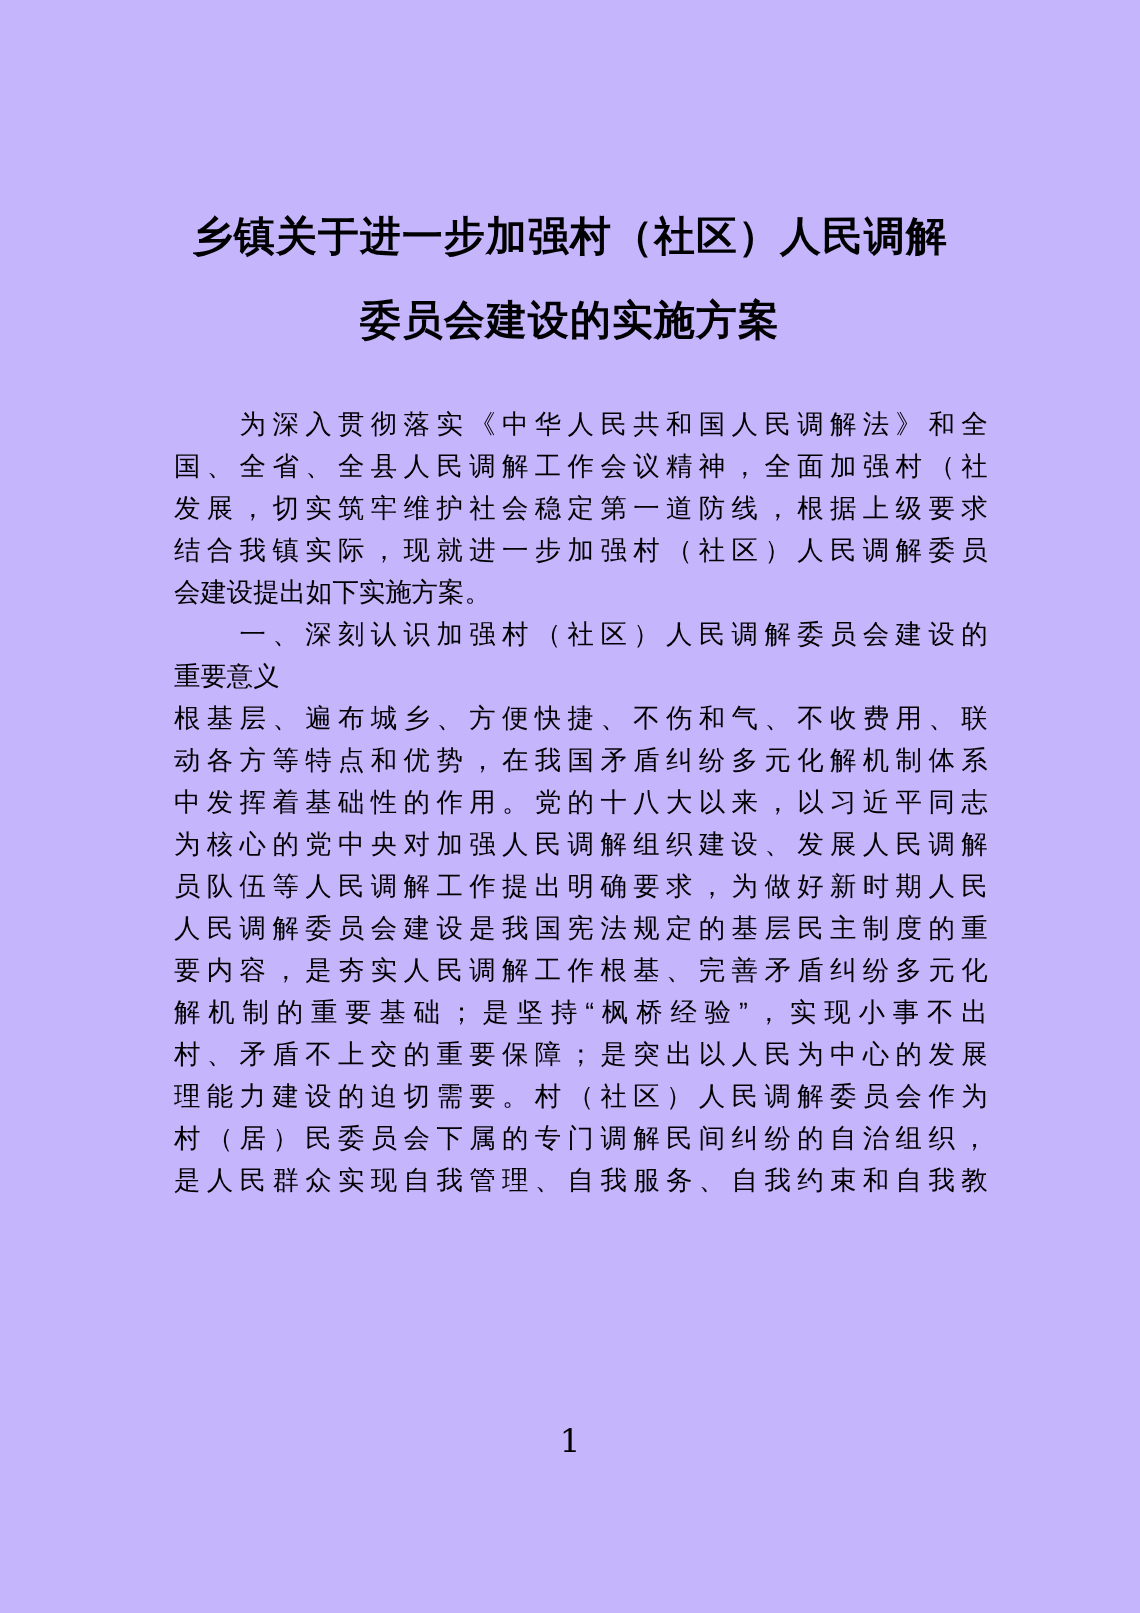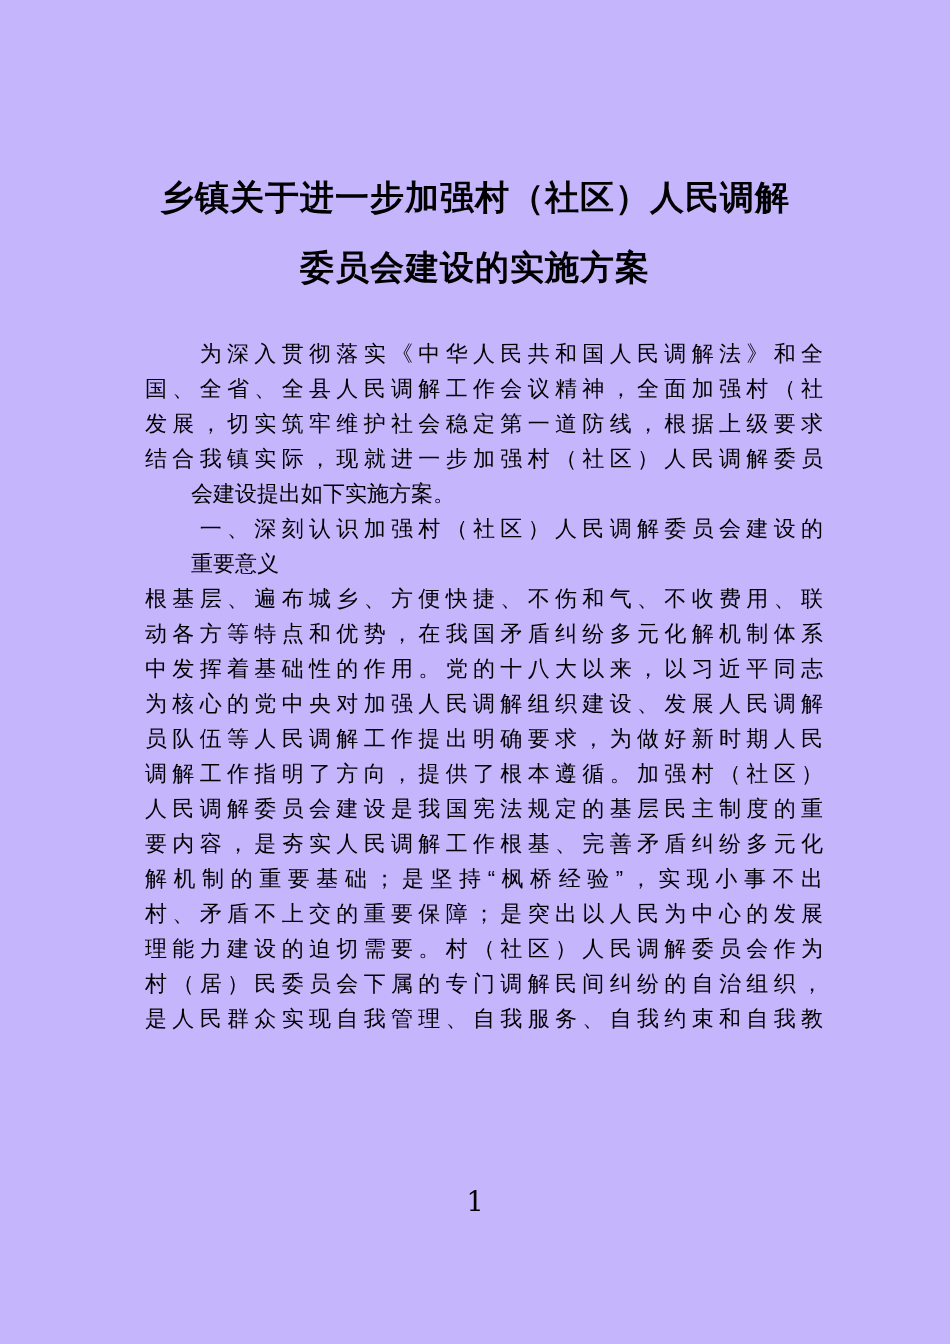--- a/index.html
+++ b/index.html
@@ -36,21 +36,20 @@
     height: 35px;
     overflow: hidden;
     text-align: justify;
     text-align-last: justify;
     text-justify: inter-ideograph;
     white-space: normal;
   }
   .line.end {
     text-align: right;
     text-align-last: left;
-    margin-left: 46px;
   }
   .footer-block {
     position: absolute;
     top: 1186px;
     left: 0;
     right: 0;
     text-align: center;
     font-family: "DejaVu Serif", "Liberation Serif", serif;
     font-size: 27px;
     line-height: 31px;
@@ -72,21 +71,20 @@
     <div class="line">发展，切实筑牢维护社会稳定第一道防线，根据上级要求</div>
     <div class="line">结合我镇实际，现就进一步加强村（社区）人民调解委员</div>
     <div class="line end">会建设提出如下实施方案。</div>
     <div class="line">　　一、深刻认识加强村（社区）人民调解委员会建设的</div>
     <div class="line end">重要意义</div>
     <div class="line">根基层、遍布城乡、方便快捷、不伤和气、不收费用、联</div>
     <div class="line">动各方等特点和优势，在我国矛盾纠纷多元化解机制体系</div>
     <div class="line">中发挥着基础性的作用。党的十八大以来，以习近平同志</div>
     <div class="line">为核心的党中央对加强人民调解组织建设、发展人民调解</div>
     <div class="line">员队伍等人民调解工作提出明确要求，为做好新时期人民</div>
-    <div class="line">调解工作指明了方向，提供了根本遵循。加强村（社区）</div>
     <div class="line">人民调解委员会建设是我国宪法规定的基层民主制度的重</div>
     <div class="line">要内容，是夯实人民调解工作根基、完善矛盾纠纷多元化</div>
     <div class="line">解机制的重要基础；是坚持“枫桥经验”，实现小事不出</div>
     <div class="line">村、矛盾不上交的重要保障；是突出以人民为中心的发展</div>
     <div class="line">理能力建设的迫切需要。村（社区）人民调解委员会作为</div>
     <div class="line">村（居）民委员会下属的专门调解民间纠纷的自治组织，</div>
     <div class="line">是人民群众实现自我管理、自我服务、自我约束和自我教</div>
   </div>
 
   <div class="footer-block">

